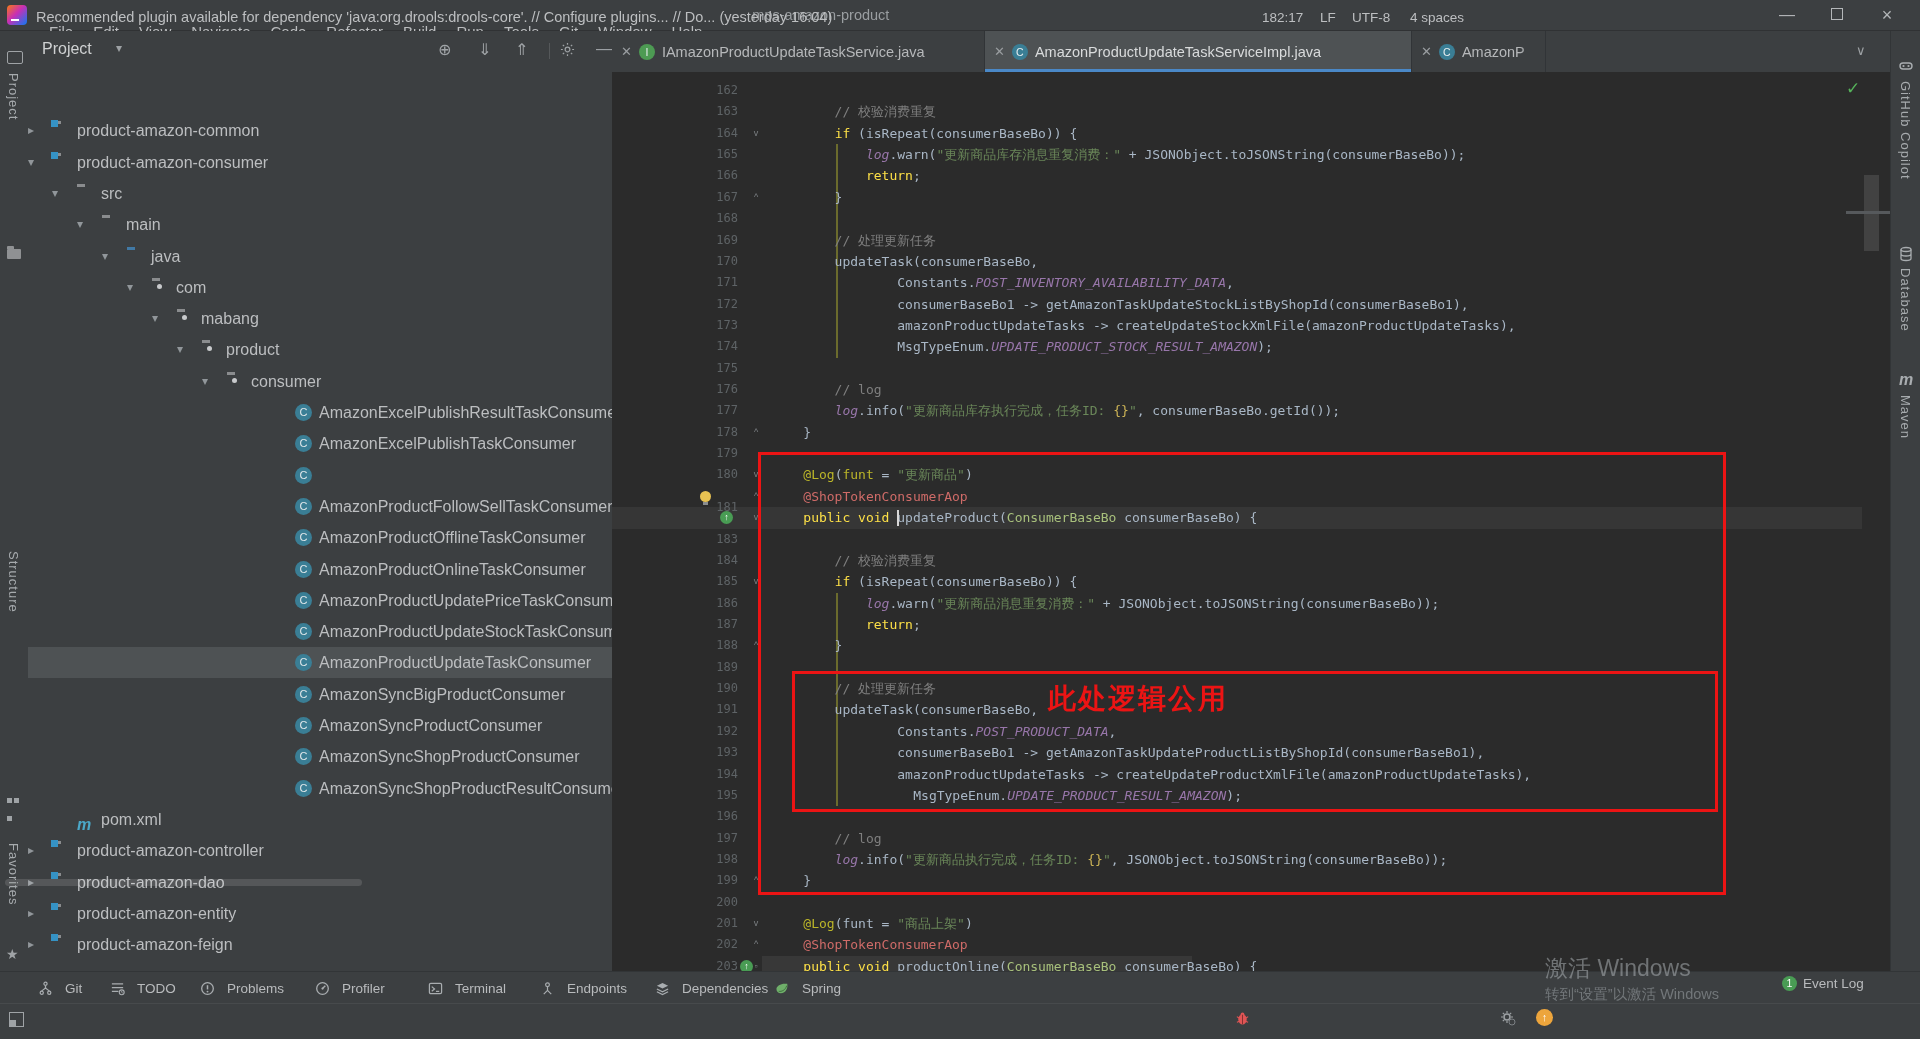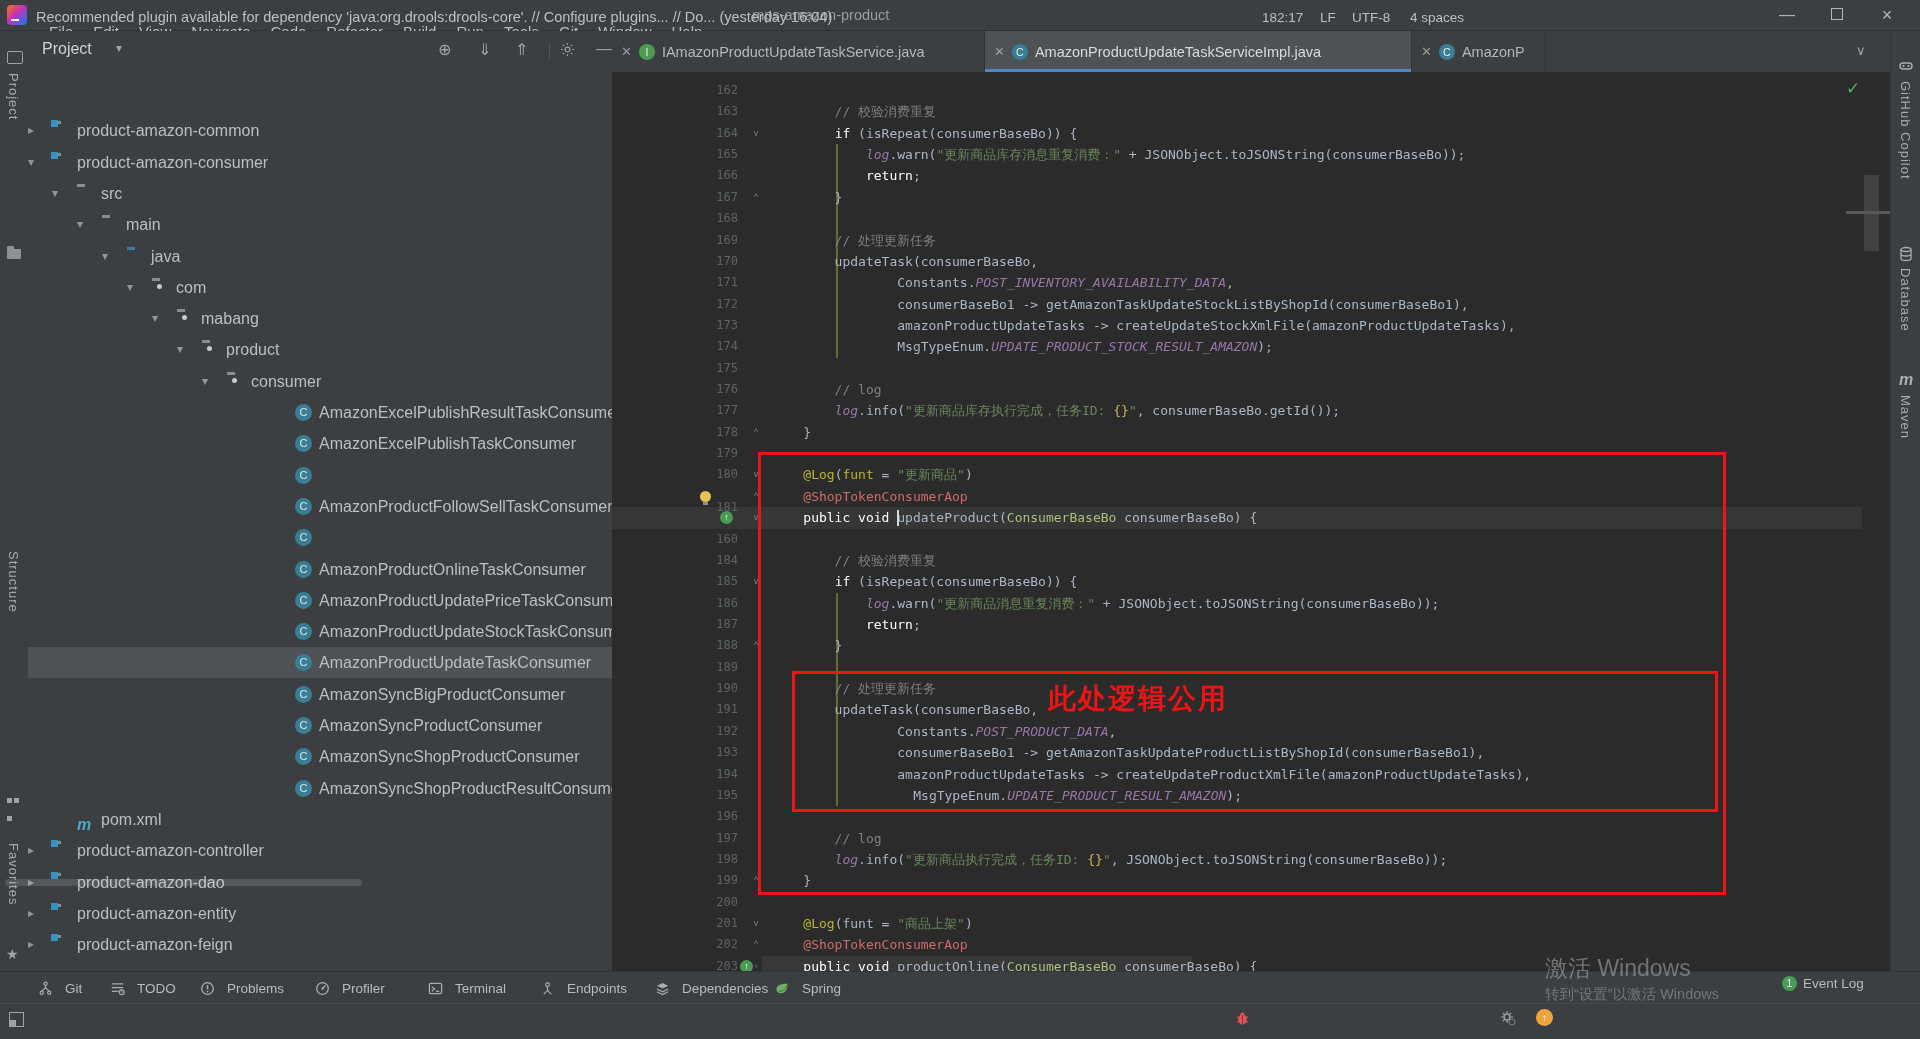--- a/index.html
+++ b/index.html
@@ -57,21 +57,21 @@
   .tab.active .tab-label{color:#d9dbdc;}
   #tab-fade{position:absolute;right:0;top:0;width:26px;height:41px;background:linear-gradient(90deg,rgba(60,63,65,0),#3c3f41);}
   #tab-chevron{position:absolute;left:1244px;top:12px;color:#9da1a4;font-size:13px;}
   
   #editor{left:612px;top:72px;width:1278px;height:899px;background:#2b2b2b;overflow:hidden;}
   .cur-line{position:absolute;left:0;width:1250px;height:22px;background:#363636;}
   .l203bg{position:absolute;background:#383838;}
   .crow{position:absolute;height:21.4px;line-height:21.4px;font-family:"DejaVu Sans Mono","Liberation Mono",monospace;font-size:13px;white-space:pre;}
   .lnum{position:absolute;width:126px;text-align:right;color:#5e6366;font-size:12px;font-family:"DejaVu Sans Mono","Liberation Mono",monospace;height:21.4px;line-height:21.4px;}
   .fold{position:absolute;left:136px;width:16px;text-align:center;color:#7c8084;font-size:9px;height:21.4px;line-height:21.4px;}
-  .sg-d{color:#a9b7c6}.sg-c{color:#7f7f7f}.sg-k{color:#ffffff}.sg-s{color:#6a8759}
+  .sg-d{color:#a9b7c6}.sg-c{color:#7f7f7f}.sg-k{color:#fde047}.sg-s{color:#6a8759}
   .sg-p{color:#9876aa;font-style:italic}.sg-f{color:#9876aa;font-style:italic}
   .sg-a{color:#bbb529}.sg-r{color:#cf6b68}.sg-g{color:#a8c07c}.sg-b{color:#cdb456}
   .vcsbar{position:absolute;left:224px;width:2px;background:#6b6b2d;}
   #caret{position:absolute;width:1.6px;height:16px;background:#d8d8d8;}
   .gbulb{position:absolute;width:11px;height:11px;border-radius:50%;background:#e8c252;}
   .gbulb::after{content:"";position:absolute;left:3px;bottom:-3px;width:5px;height:3px;background:#8a8d8f;}
   .gimpl{position:absolute;width:13px;height:13px;border-radius:50%;background:#499c54;color:#fff;font-size:9px;line-height:13px;text-align:center;}
   #scroll-check{position:absolute;color:#55b25a;font-size:17px;font-weight:bold;}
   
   .redbox{position:absolute;border:3px solid #ec1414;}
@@ -170,20 +170,21 @@
       </div>
       <div class="trow" style="top: 387.6px;">
         <span class="t-ic ic-class" style="left: 267px;">C</span>
       </div>
       <div class="trow" style="top: 418.9px;">
         <span class="t-ic ic-class" style="left: 267px;">C</span>
         <span class="t-label" style="left: 291px;">AmazonProductFollowSellTaskConsumer</span>
       </div>
       <div class="trow" style="top: 450.2px;">
         <span class="t-ic ic-class" style="left: 267px;">C</span>
+        <span class="t-label" style="left: 291px;">AmazonProductOfflineTaskConsumer</span>
       </div>
       <div class="trow" style="top: 481.5px;">
         <span class="t-ic ic-class" style="left: 267px;">C</span>
         <span class="t-label" style="left: 291px;">AmazonProductOnlineTaskConsumer</span>
       </div>
       <div class="trow" style="top: 512.8px;">
         <span class="t-ic ic-class" style="left: 267px;">C</span>
         <span class="t-label" style="left: 291px;">AmazonProductUpdatePriceTaskConsumer</span>
       </div>
       <div class="trow" style="top: 544.1px;">
@@ -287,21 +288,21 @@
       <div class="lnum" style="top: 371.12px;">179</div>
       <div class="crow" style="left: 160px; top: 371.12px;"></div>
       <div class="lnum" style="top: 392.48px;">180</div>
       <div class="fold" style="top: 392.48px;">v</div>
       <div class="crow" style="left: 160px; top: 392.48px;"><span class="sg-d">    </span><span class="sg-a">@Log</span><span class="sg-d">(</span><span class="sg-a">funt</span><span class="sg-d"> = </span><span class="sg-s">"更新商品"</span><span class="sg-d">)</span></div>
       <div class="lnum" style="top: 425px;">181</div>
       <div class="fold" style="top: 413.84px;">^</div>
       <div class="crow" style="left: 160px; top: 413.84px;"><span class="sg-d">    </span><span class="sg-r">@ShopTokenConsumerAop</span></div>
       <div class="fold" style="top: 435.2px;">v</div>
       <div class="crow" style="left: 160px; top: 435.2px;"><span class="sg-d">    </span><span class="sg-k">public void </span><span class="sg-d">updateProduct(</span><span class="sg-g">ConsumerBaseBo</span><span class="sg-d"> consumerBaseBo) {</span></div>
-      <div class="lnum" style="top: 456.56px;">160</div>
+      <div class="lnum" style="top: 456.56px;">183</div>
       <div class="crow" style="left: 160px; top: 456.56px;"></div>
       <div class="lnum" style="top: 477.92px;">184</div>
       <div class="crow" style="left: 160px; top: 477.92px;"><span class="sg-c">        // 校验消费重复</span></div>
       <div class="lnum" style="top: 499.28px;">185</div>
       <div class="fold" style="top: 499.28px;">v</div>
       <div class="crow" style="left: 160px; top: 499.28px;"><span class="sg-d">        </span><span class="sg-k">if</span><span class="sg-d"> (isRepeat(consumerBaseBo)) {</span></div>
       <div class="lnum" style="top: 520.64px;">186</div>
       <div class="crow" style="left: 160px; top: 520.64px;"><span class="sg-d">            </span><span class="sg-f">log</span><span class="sg-d">.warn(</span><span class="sg-s">"更新商品消息重复消费："</span><span class="sg-d"> + JSONObject.toJSONString(consumerBaseBo));</span></div>
       <div class="lnum" style="top: 542px;">187</div>
       <div class="crow" style="left: 160px; top: 542px;"><span class="sg-d">            </span><span class="sg-k">return</span><span class="sg-d">;</span></div>

